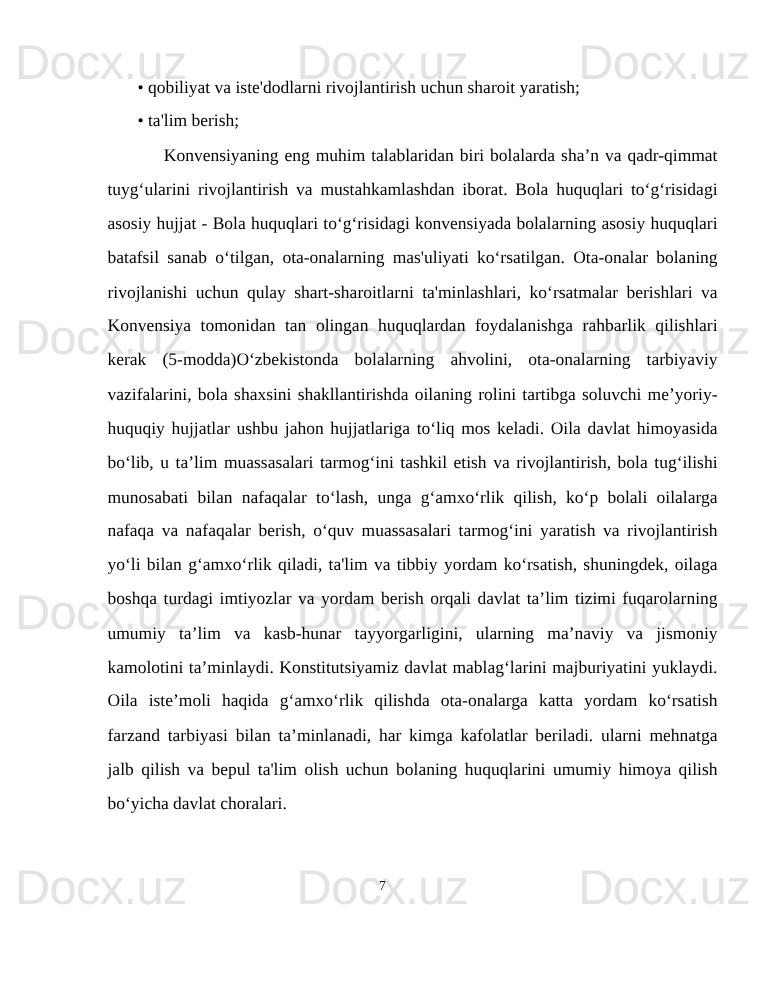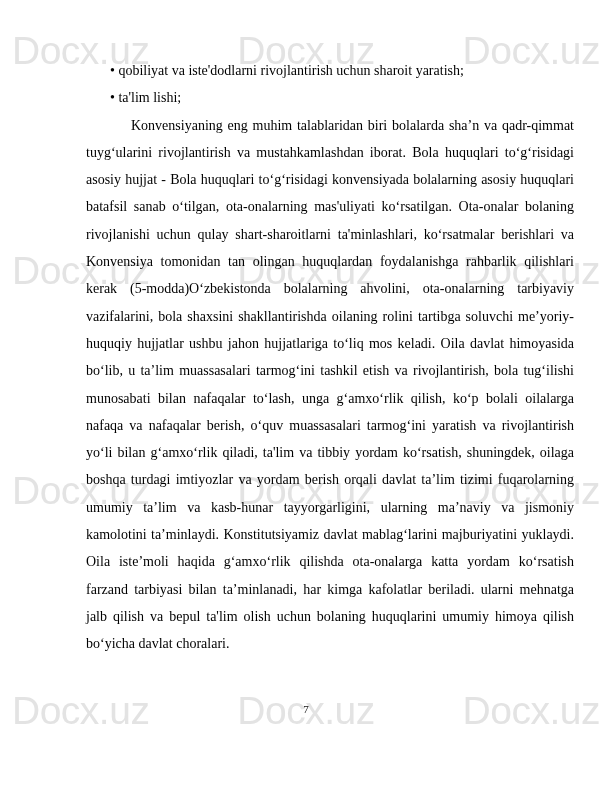--- a/index.html
+++ b/index.html
@@ -118,21 +118,21 @@
     <span class="wm-text">Docx.uz</span>
     <span class="wm-text">Docx.uz</span>
   </div>
 </div>
 
 <div class="page">
   <div class="content">
 
     <p class="bullet"><span>•</span> <span>qobiliyat va iste'dodlarni rivojlantirish uchun sharoit yaratish;</span></p>
 
-    <p class="bullet"><span>•</span> <span>ta'lim lishi;</span></p>
+    <p class="bullet"><span>•</span> <span>ta'lim berish;</span></p>
 
 
     <p class="indent">Konvensiyaning eng muhim talablaridan biri bolalarda sha’n va qadr-qimmat tuyg‘ularini rivojlantirish va mustahkamlashdan iborat. Bola huquqlari to‘g‘risidagi asosiy hujjat - Bola huquqlari to‘g‘risidagi konvensiyada bolalarning asosiy huquqlari batafsil sanab o‘tilgan, ota-onalarning mas'uliyati ko‘rsatilgan. Ota-onalar bolaning rivojlanishi uchun qulay shart-sharoitlarni ta'minlashlari, ko‘rsatmalar berishlari va Konvensiya tomonidan tan olingan huquqlardan foydalanishga rahbarlik qilishlari kerak (5-modda)O‘zbekistonda bolalarning ahvolini, ota-onalarning tarbiyaviy vazifalarini, bola shaxsini shakllantirishda oilaning rolini tartibga soluvchi me’yoriy-huquqiy hujjatlar ushbu jahon hujjatlariga to‘liq mos keladi. Oila davlat himoyasida bo‘lib, u ta’lim muassasalari tarmog‘ini tashkil etish va rivojlantirish, bola tug‘ilishi munosabati bilan nafaqalar to‘lash, unga g‘amxo‘rlik qilish, ko‘p bolali oilalarga nafaqa va nafaqalar berish, o‘quv muassasalari tarmog‘ini yaratish va rivojlantirish yo‘li bilan g‘amxo‘rlik qiladi, ta'lim va tibbiy yordam ko‘rsatish, shuningdek, oilaga boshqa turdagi imtiyozlar va yordam berish orqali davlat ta’lim tizimi fuqarolarning umumiy ta’lim va kasb-hunar tayyorgarligini, ularning ma’naviy va jismoniy kamolotini ta’minlaydi. Konstitutsiyamiz davlat mablag‘larini majburiyatini yuklaydi. Oila iste’moli haqida g‘amxo‘rlik qilishda ota-onalarga katta yordam ko‘rsatish farzand tarbiyasi bilan ta’minlanadi, har kimga kafolatlar beriladi. ularni mehnatga jalb qilish va bepul ta'lim olish uchun bolaning huquqlarini umumiy himoya qilish bo‘yicha davlat choralari.</p>
 
   </div>
 
   <div class="page-number">7</div>
 </div>
 
 </body></html>

